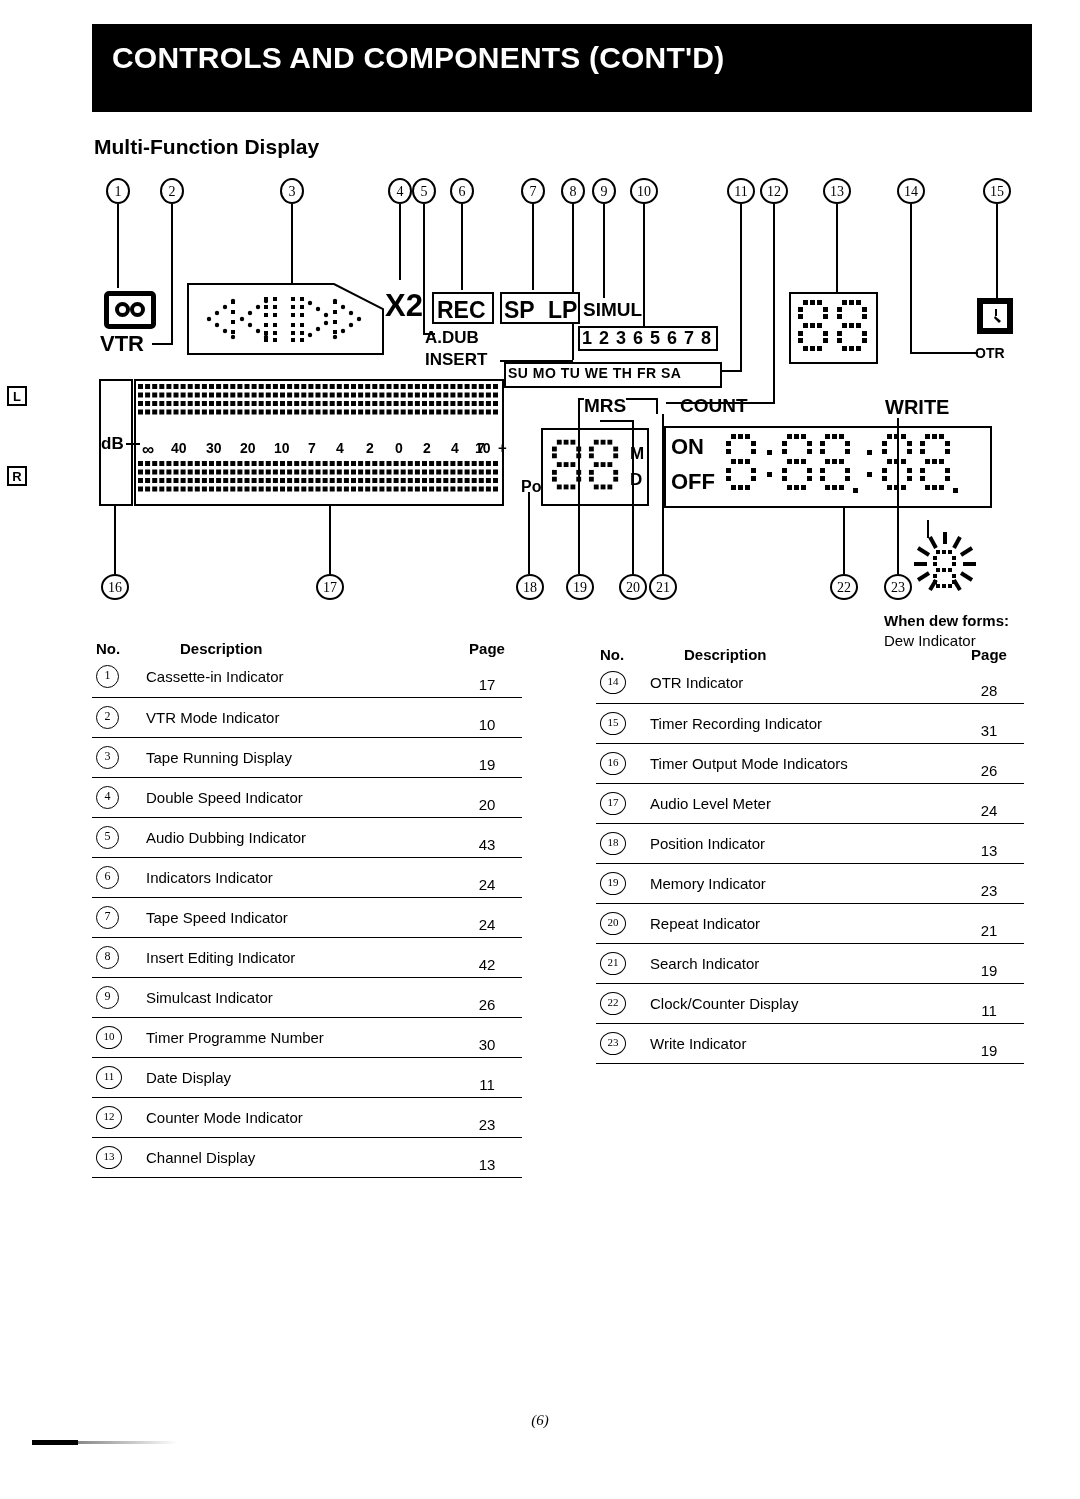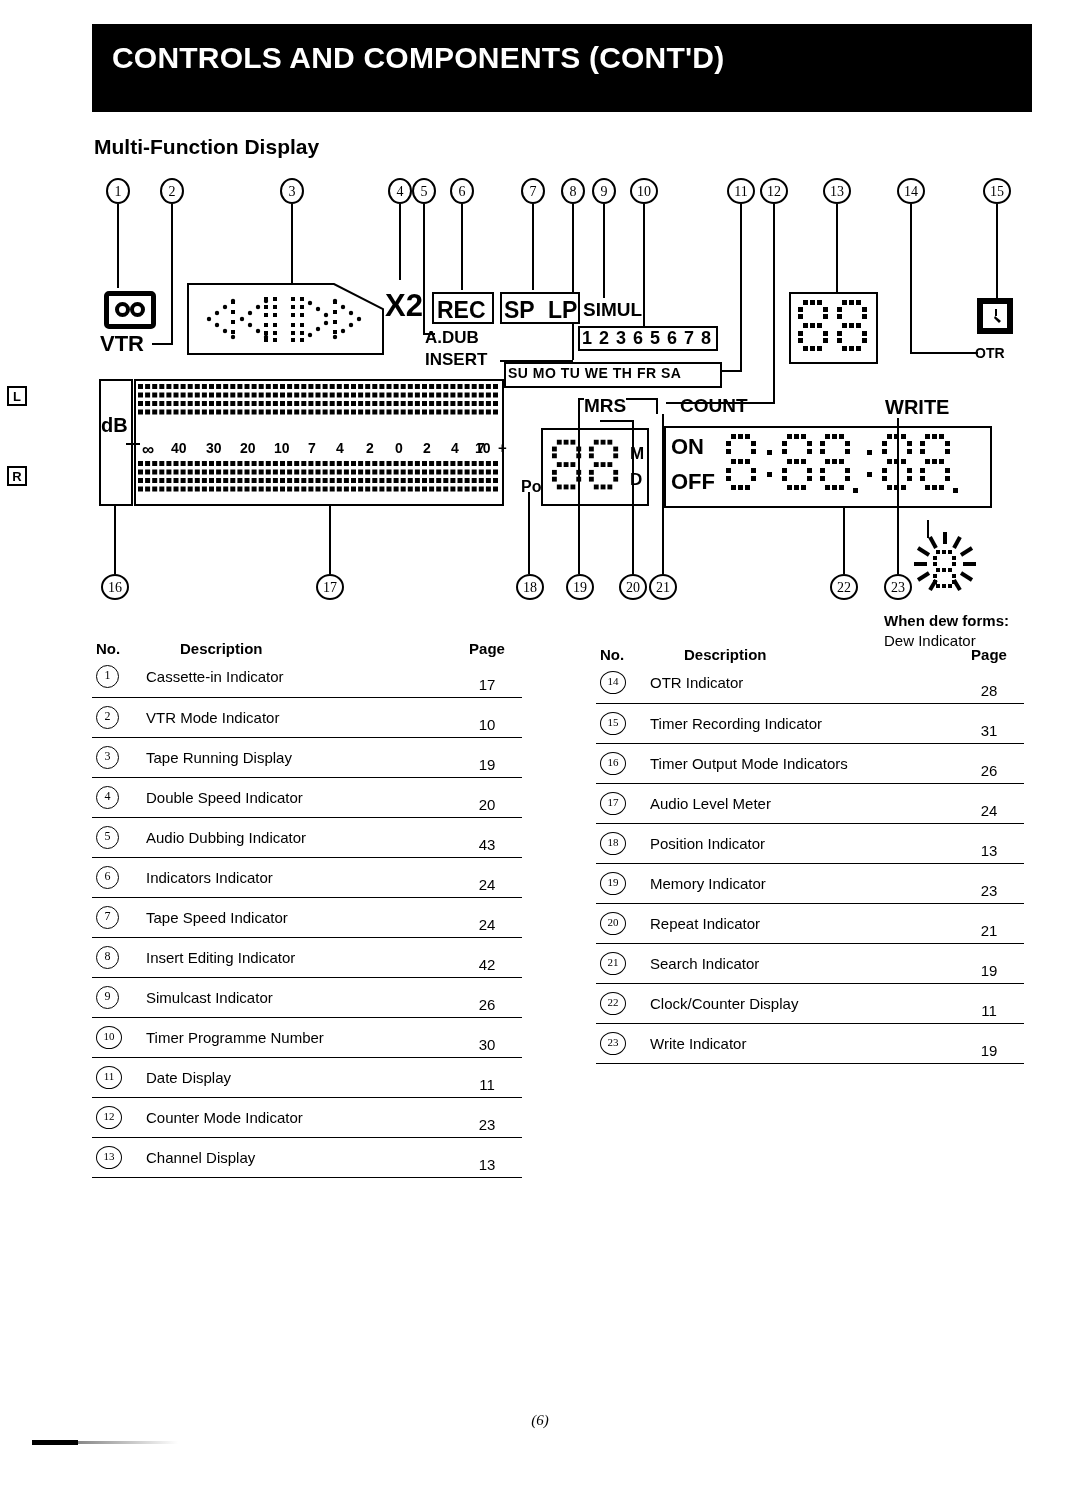--- a/index.html
+++ b/index.html
@@ -252,21 +252,21 @@
   <svg class="cf" viewBox="0 0 18 18">
     <rect x="0" y="0" width="18" height="18" fill="#fff"></rect>
     <path d="M9 9 L9 2 L11 2 L11 9 Z" fill="#000"></path>
     <path d="M9 9 L15 14 L13 16 L8 11 Z" fill="#000"></path>
   </svg>
 </div>
 <div class="lbl" style="left:975px;top:345px;font-size:14px">OTR</div>
 
 <div class="box lrbox"></div>
 <div class="lr" style="top:386px">L</div>
-<div class="lbl" style="left:101px;top:414px;font-size:20px">dB</div>
+<div class="lbl" style="left:101px;top:434px;font-size:17px">dB</div>
 <div class="lr" style="top:466px">R</div>
 
 <div class="box" id="meterbox"></div>
 <svg style="position:absolute;left:138px;top:383px" width="362" height="40" viewBox="0 0 362 40">
   <g fill="#000" id="topdots">
       <rect x="0" y="1" width="5" height="5"></rect>
       <rect x="7.1" y="1" width="5" height="5"></rect>
       <rect x="14.2" y="1" width="5" height="5"></rect>
       <rect x="21.299999999999997" y="1" width="5" height="5"></rect>
       <rect x="28.4" y="1" width="5" height="5"></rect>

